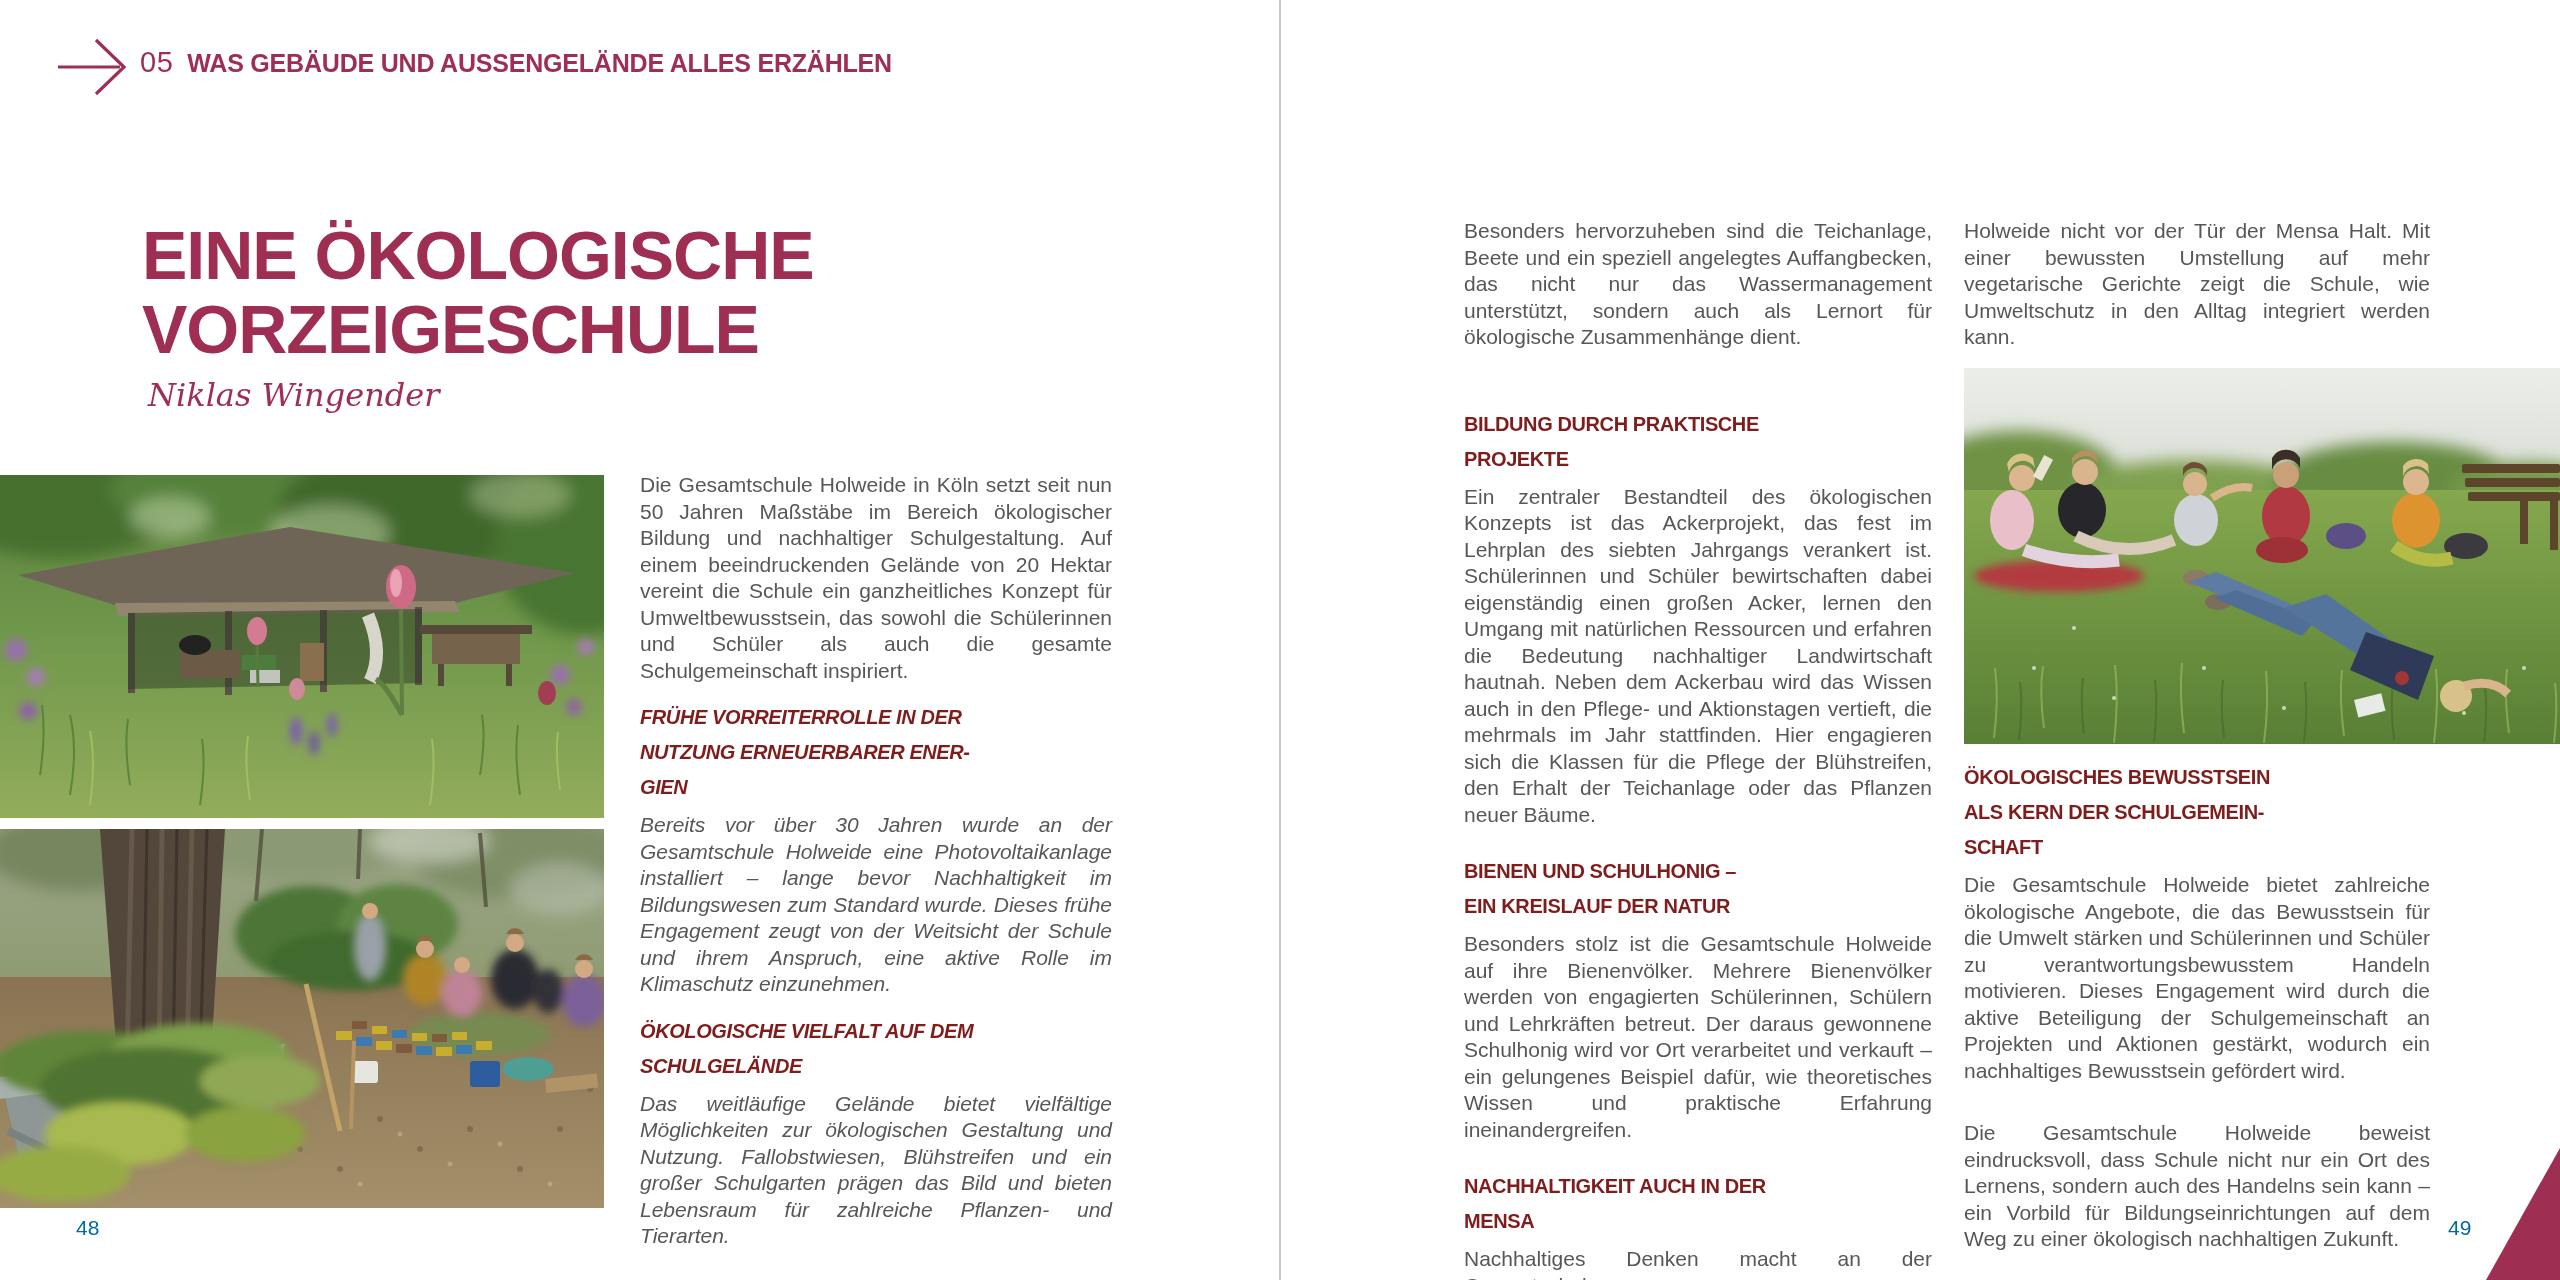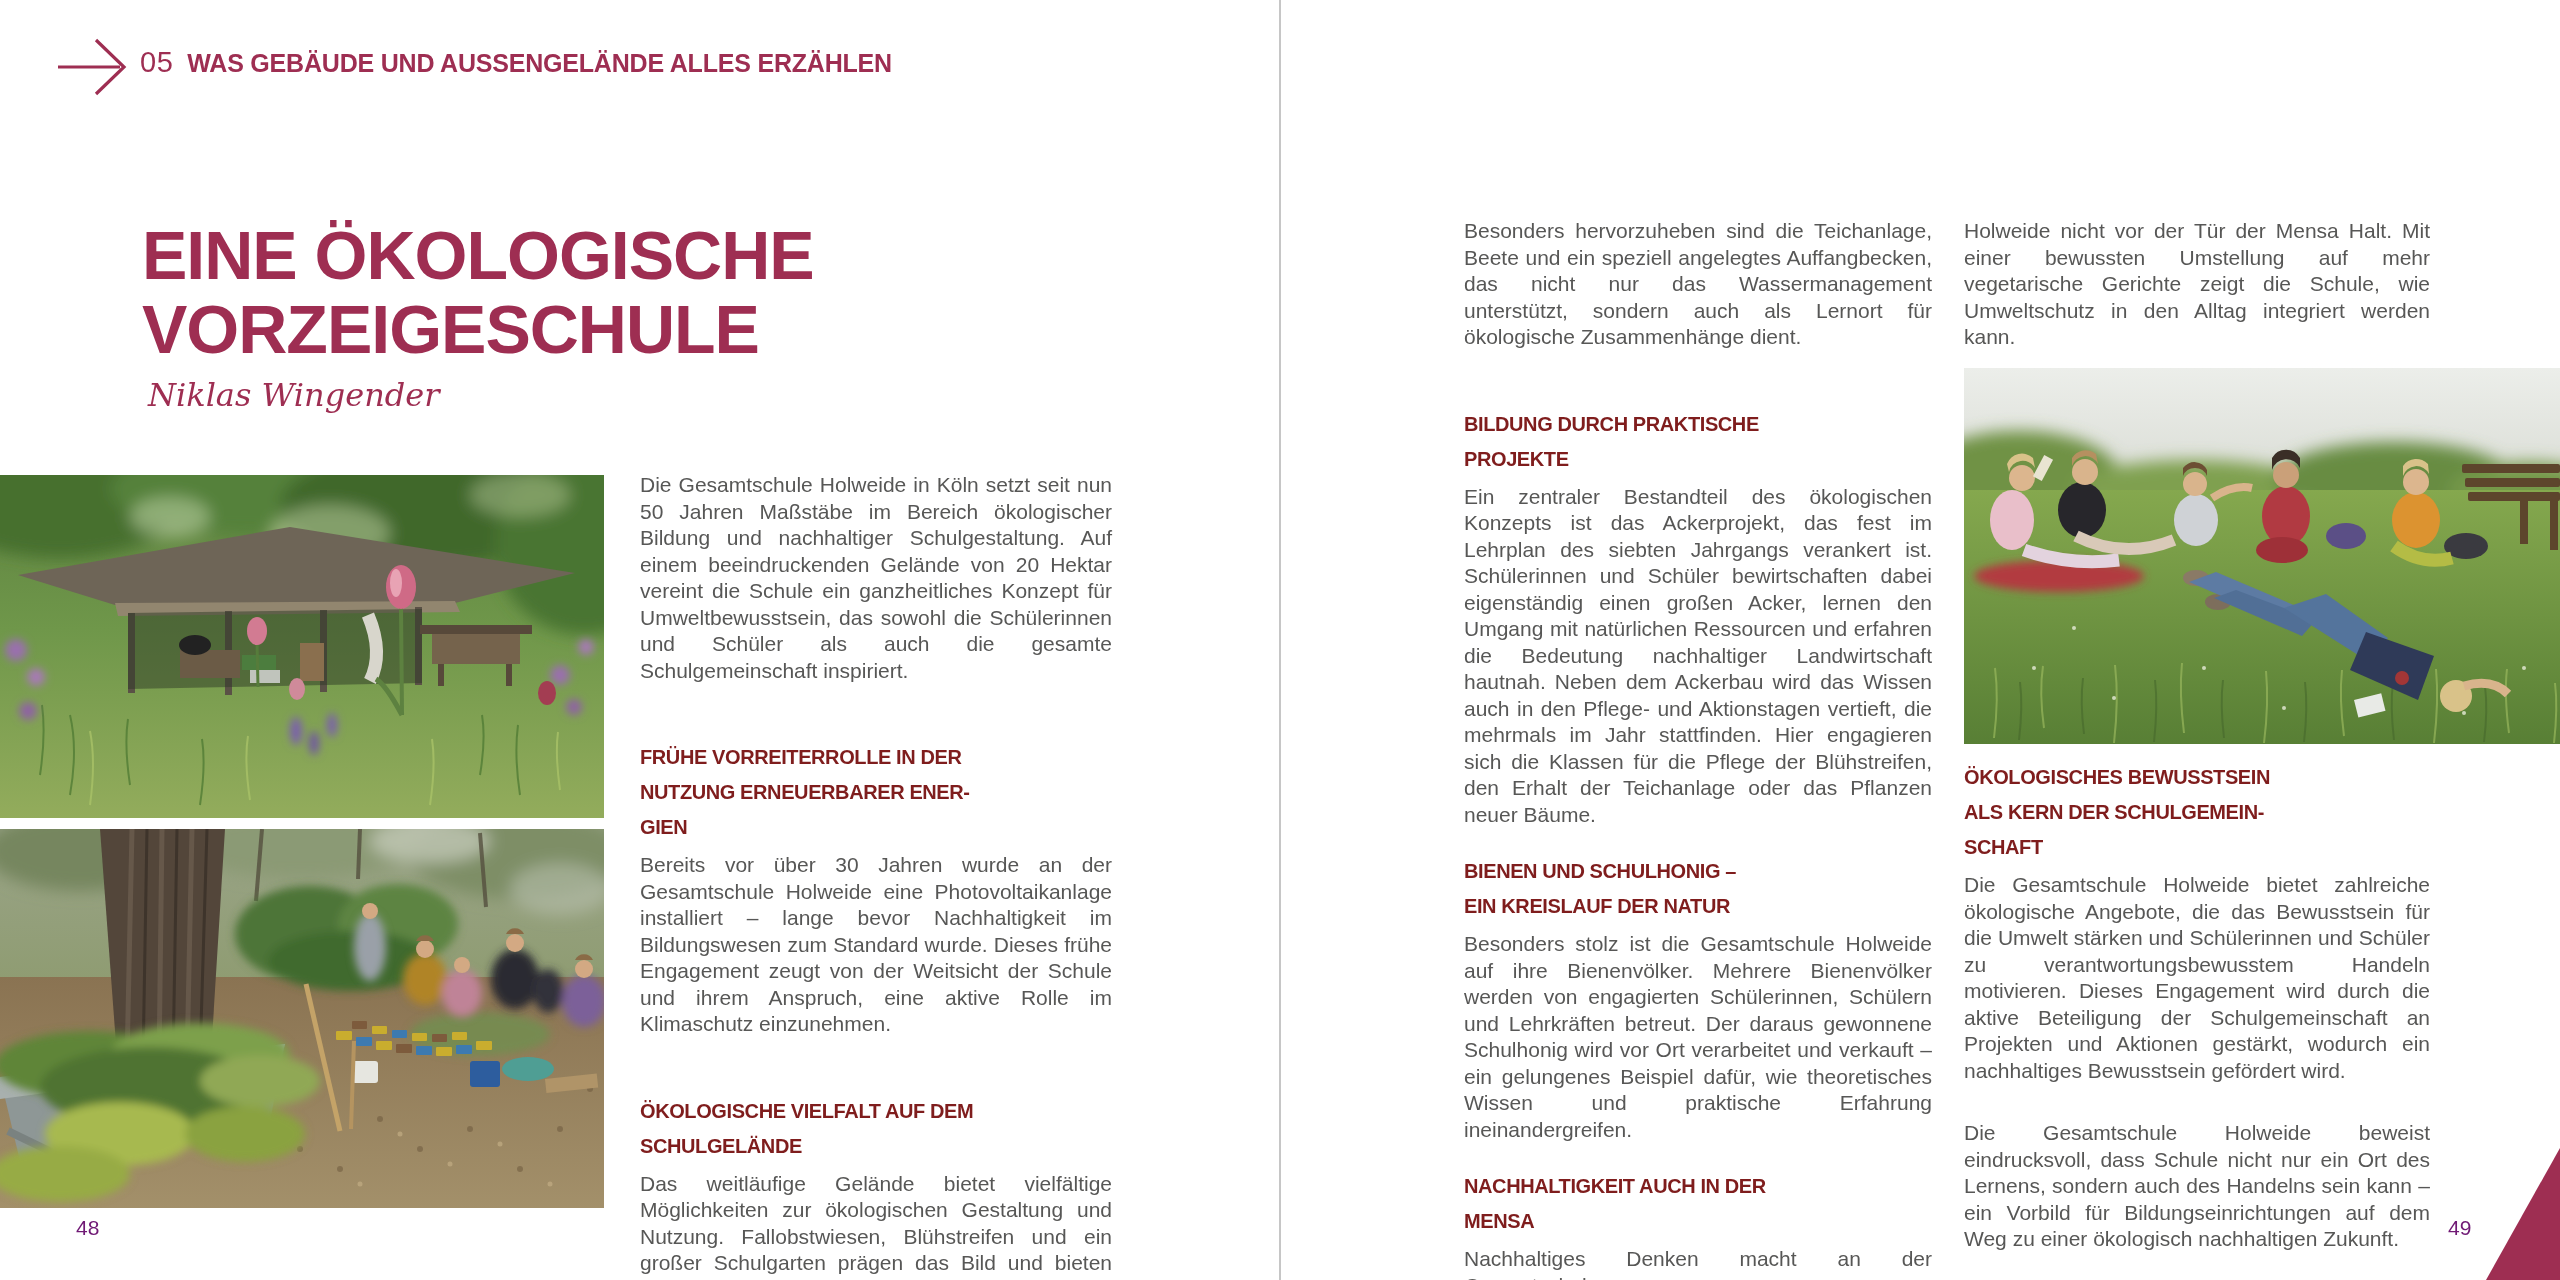--- a/index.html
+++ b/index.html
@@ -31,30 +31,30 @@
   .col { position:absolute; }
   .body-text {
     font-size:21px; line-height:26.5px; color:#575756; text-align:justify;
     hyphens:auto; -webkit-hyphens:auto;
   }
   .sec-heading {
     font-size:20px; line-height:35px; font-weight:800; color:#7f1d1d;
     letter-spacing:-0.4px; white-space:pre-line; margin-bottom:7px;
   }
   .sec { margin-top:26px; }
-  .sec.first-gap { margin-top:56px; }
+  .sec.first-gap { margin-top:16px;font-style:italic; }
   .sec.big-gap { margin-top:56px; }
   .para-gap { margin-top:36px; }
 
   
   .photo { position:absolute; overflow:hidden; }
   .photo svg { display:block; width:100%; height:100%; }
 
   
-  .pagenum { position:absolute; font-size:21px; color:#701a75; }
+  .pagenum { position:absolute; font-size:21px; color:#0369a1; }
   .pagenum.left { left:76px; top:1216px; }
   .pagenum.right { left:2448px; top:1216px; }
 
   
   .corner-triangle {
     position:absolute; right:0; bottom:0; width:74px; height:132px;
     background:#9e2e52; clip-path:polygon(100% 0, 100% 100%, 0 100%);
   }
 </style>
 </head>

